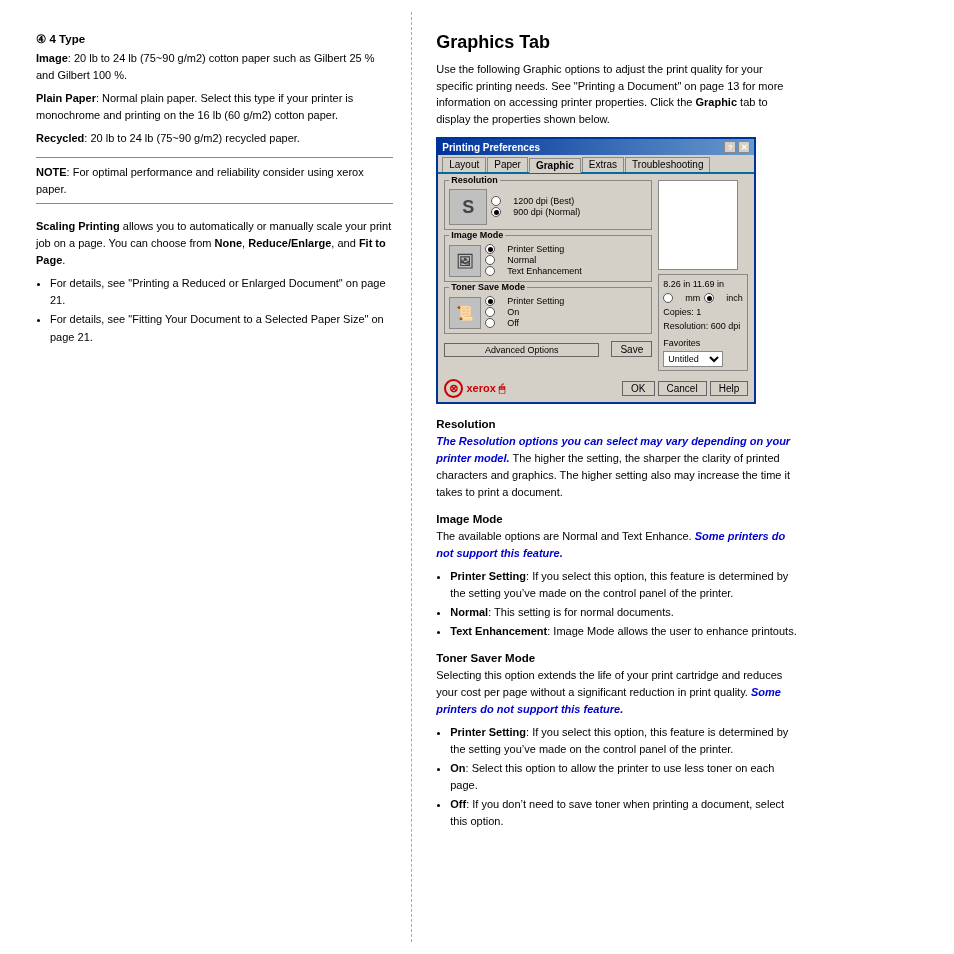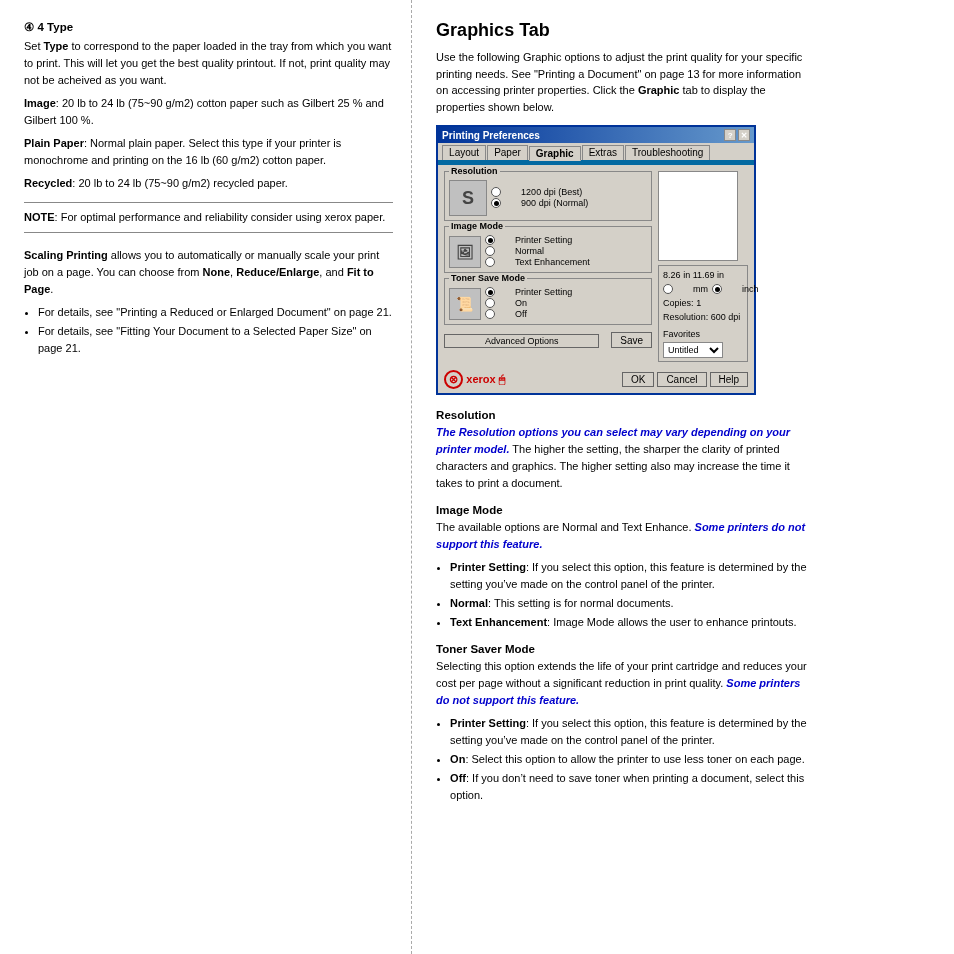--- a/index.html
+++ b/index.html
@@ -8,21 +8,21 @@
       font-size: 11px;
       color: #000;
       background: #fff;
       width: 954px;
       min-height: 954px;
     }
     .page-container {
       display: flex;
       width: 837px;
       min-height: 954px;
-      padding: 0;
+      padding: 12px;
     }
     
     .left-col {
       width: 470px;
       padding: 20px 18px 20px 24px;
       border-right: 1px dashed #aaa;
     }
     
     .right-col {
       width: 484px;
@@ -104,21 +104,21 @@
       height: 12px;
       font-size: 8px;
       display: flex;
       align-items: center;
       justify-content: center;
       cursor: pointer;
     }
     .dialog-tabs {
       display: flex;
       background: #d4d0c8;
-      border-bottom: 5px solid #0369a1;
+      border-bottom: 2px solid #0369a1;
       padding: 2px 4px 0 4px;
       gap: 1px;
     }
     .dialog-tab {
       padding: 1px 6px;
       border: 1px solid #888;
       border-bottom: none;
       background: #d4d0c8;
       font-size: 10px;
       cursor: pointer;
@@ -160,21 +160,21 @@
       left: 4px;
       background: #d4d0c8;
       padding: 0 2px;
     }
     .dialog-group-content {
       margin-top: 6px;
     }
     .radio-row {
       display: flex;
       align-items: center;
-      gap: 20px;
+      gap: 12px;
       margin-bottom: 1px;
       font-size: 9px;
     }
     .radio-dot {
       width: 10px;
       height: 10px;
       border: 1px solid #555;
       border-radius: 50%;
       background: #fff;
       display: flex;
@@ -286,23 +286,20 @@
 <div class="page-container">
 
   <div class="left-col">
     <div class="left-inner">
 
       <div>
         <div class="numbered-heading">
           <span class="num">④</span>
           <span>4 Type</span>
         </div>
-        <p class="body-text">
-          Set <span class="bold">Type</span> to correspond to the paper loaded in the tray from which you want to print. This will let you get the best quality printout. If not, print quality may not be acheived as you want.
-        </p>
         <p class="body-text">
           <span class="bold">Image</span><span>: 20 lb to 24 lb (75~90 g/m2) cotton paper such as Gilbert 25 % and Gilbert 100 %.</span>
         </p>
         <p class="body-text">
           <span class="bold">Plain Paper</span><span>: Normal plain paper. Select this type if your printer is monochrome and printing on the 16 lb (60 g/m2) cotton paper.</span>
         </p>
         <p class="body-text">
           <span class="bold">Recycled</span><span>: 20 lb to 24 lb (75~90 g/m2) recycled paper.</span>
         </p>
         <div class="note-box">

